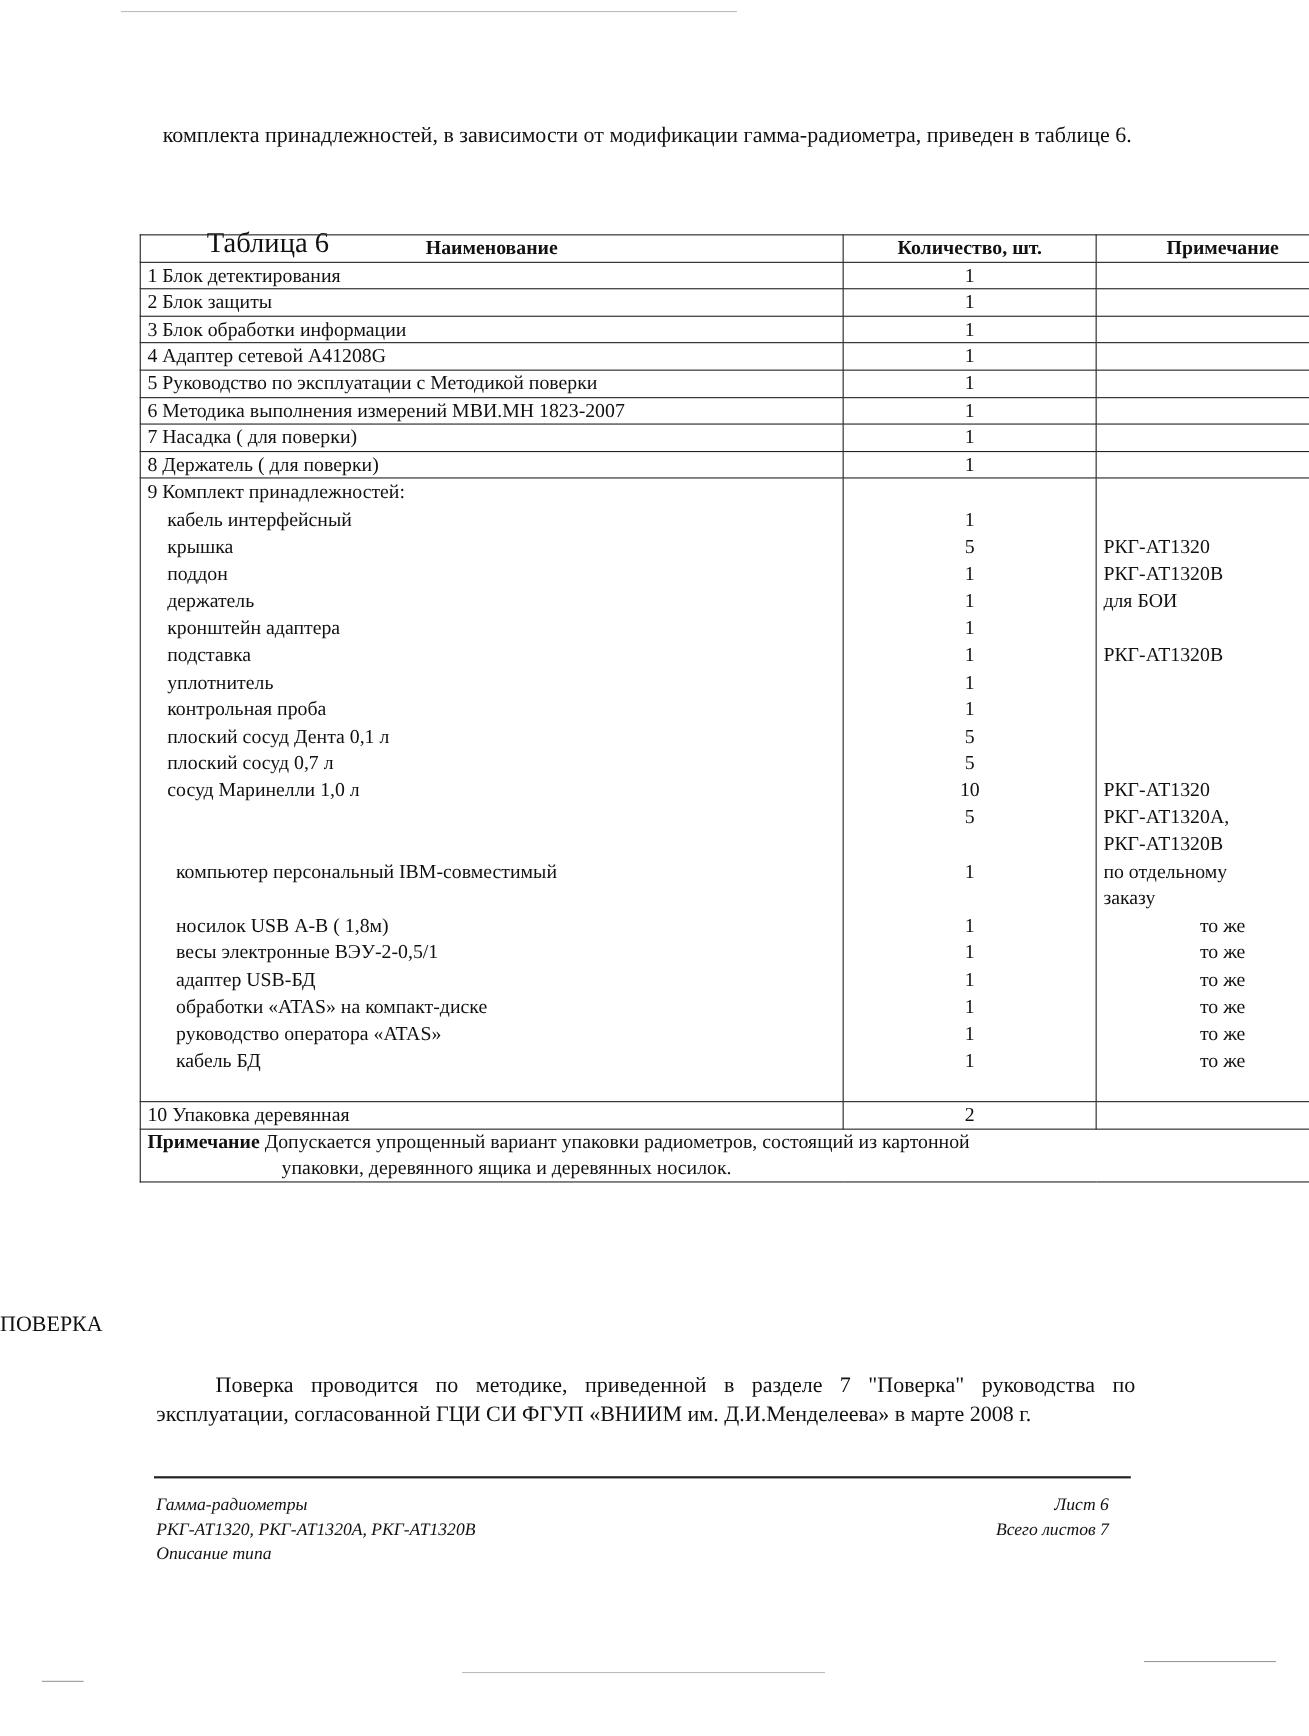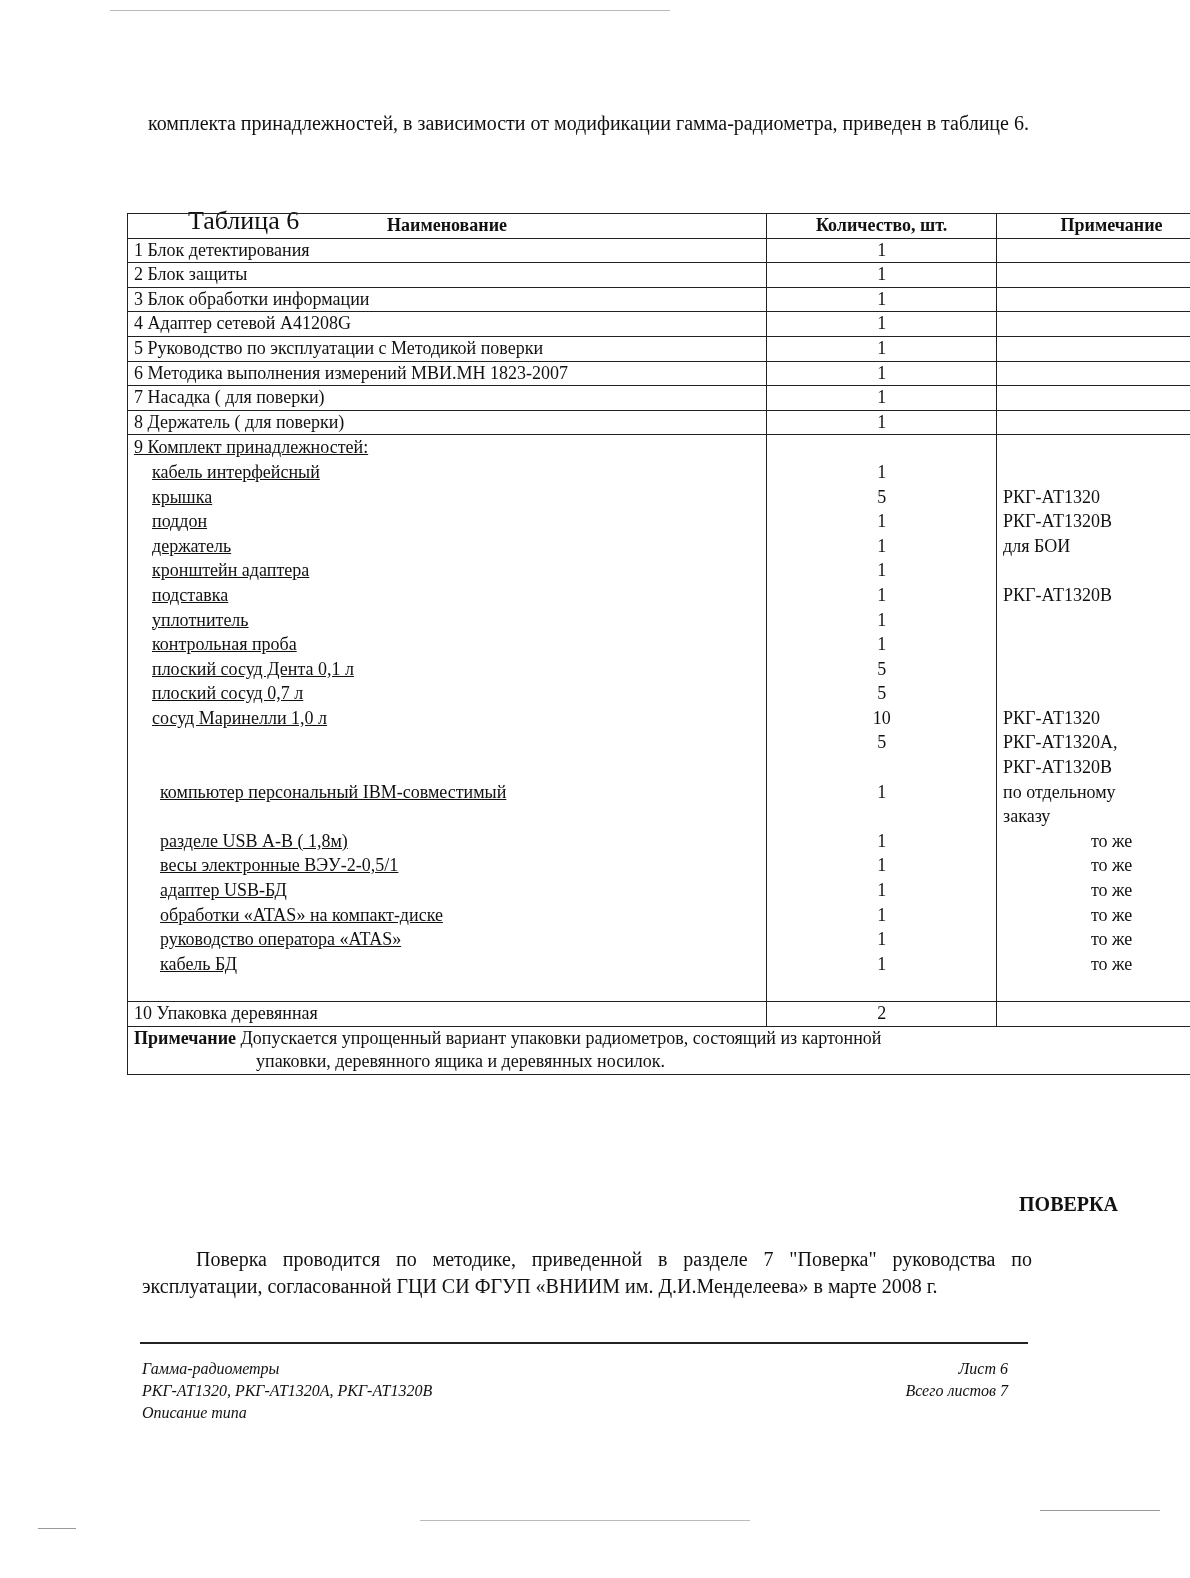--- a/index.html
+++ b/index.html
@@ -14,21 +14,21 @@
   .col-name { width:518px; }
   .col-qty { width:178px; text-align:center; }
   .col-note { width:178px; }
   .group td { border-top:none; border-bottom:none; }
   .sub-line { display:block; height:24.6px; line-height:24.6px; }
   .indent { padding-left:18px; }
   .indent2 { padding-left:26px; }
   .note-center { display:block; text-align:center; }
   .note-row td { padding:2px 6px; line-height:24px; }
   .note-row .note-cont { display:block; padding-left:122px; }
-  .section-title { position:absolute; left:0; width:1118px; top:1193px; text-align:right; font-weight:bold; font-size:20px; }
+  .section-title { position:absolute; left:0; width:1118px; top:1193px; text-align:left; font-weight:normal; font-size:20px; }
   .body-para { position:absolute; left:142px; top:1246px; width:890px; font-size:20px; line-height:27px; text-align:justify; text-indent:54px; }
   .footer-rule { position:absolute; left:140px; top:1342px; width:888px; height:2px; background:#222; }
   .footer-left { position:absolute; left:142px; top:1358px; font-style:italic; font-size:16px; line-height:22px; }
   .footer-right { position:absolute; right:182px; top:1358px; font-style:italic; font-size:16px; line-height:22px; text-align:right; }
 </style>
 </head>
 <body>
 
 <div class="scan-line" style="left:110px; top:10px; width:560px; background:#bbb;"></div>
 <div class="scan-line" style="left:420px; top:1520px; width:330px; background:#bbb;"></div>
@@ -83,39 +83,39 @@
         <td class="col-note"></td>
       </tr>
       <tr>
         <td class="col-name">8 Держатель ( для поверки)</td>
         <td class="col-qty">1</td>
         <td class="col-note"></td>
       </tr>
     </tbody>
   <tbody>
     <tr class="group">
-      <td class="col-name" style="border-top:1.3px solid #222;text-decoration:underline;">
+      <td class="col-name" style="border-top:1.3px solid #222;">
         <span class="sub-line">9 Комплект принадлежностей:</span>
         <div id="group-names">
             <span class="sub-line indent">кабель интерфейсный</span>
             <span class="sub-line indent">крышка</span>
             <span class="sub-line indent">поддон</span>
             <span class="sub-line indent">держатель</span>
             <span class="sub-line indent">кронштейн адаптера</span>
             <span class="sub-line indent">подставка</span>
             <span class="sub-line indent">уплотнитель</span>
             <span class="sub-line indent">контрольная проба</span>
             <span class="sub-line indent">плоский сосуд Дента 0,1 л</span>
             <span class="sub-line indent"> плоский сосуд 0,7 л</span>
             <span class="sub-line indent">сосуд Маринелли 1,0 л</span>
             <span class="sub-line indent"></span>
             <span class="sub-line indent"></span>
             <span class="sub-line indent2">компьютер  персональный IBM-совместимый</span>
             <span class="sub-line indent2"></span>
-            <span class="sub-line indent2">разделе USB А-В ( 1,8м)</span>
+            <span class="sub-line indent2">носилок USB А-В ( 1,8м)</span>
             <span class="sub-line indent2">весы электронные  ВЭУ-2-0,5/1</span>
             <span class="sub-line indent2">адаптер  USB-БД</span>
             <span class="sub-line indent2">обработки  «ATAS» на компакт-диске</span>
             <span class="sub-line indent2">руководство оператора «ATAS»</span>
             <span class="sub-line indent2">кабель БД</span>
           </div>
         <span class="sub-line"></span>
       </td>
       <td class="col-qty" style="border-top:1.3px solid #222;">
         <span class="sub-line"></span>

